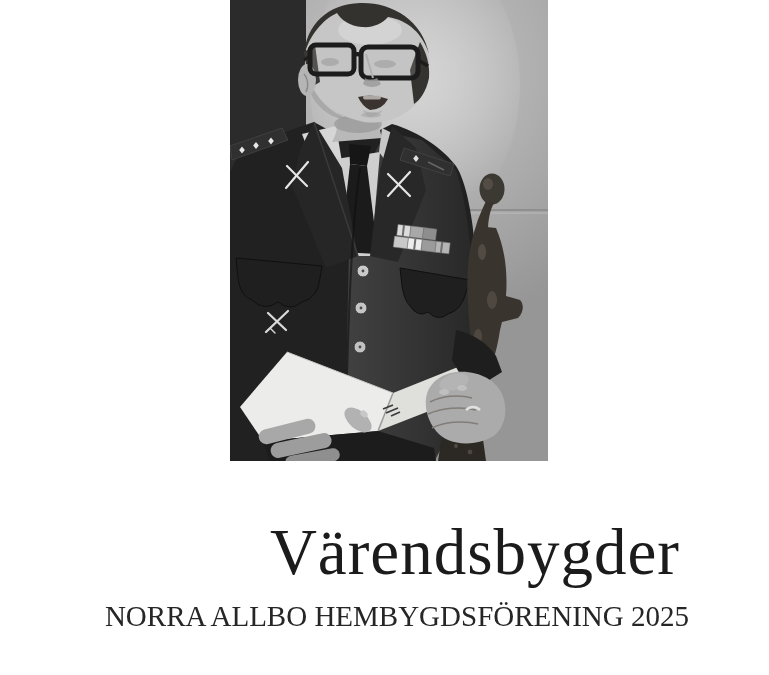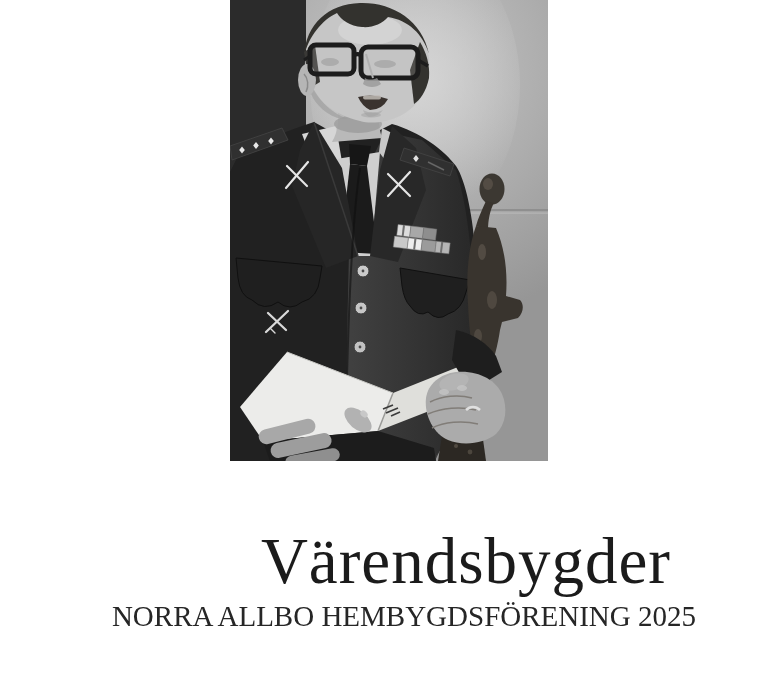--- a/index.html
+++ b/index.html
@@ -11,27 +11,27 @@
     font-family: "Liberation Serif", serif;
   }
   .cover { position: absolute; inset: 0; background: #ffffff; }
   .photo {
     position: absolute; left: 230px; top: 0;
     width: 318px; height: 461px;
   }
   .photo svg { display: block; width: 100%; height: 100%; }
   .title {
     position: absolute; top: 516px; right: 85px;
-    margin: 13px;
+    margin: 4px;
     font-size: 65px; font-weight: 400;
     letter-spacing: 1px; line-height: 1;
     color: #1b1b1b; white-space: nowrap;
   }
   .subtitle {
-    position: absolute; top: 602px; right: 73px;
+    position: absolute; top: 602px; right: 80px;
     font-size: 29px; font-weight: 400;
     letter-spacing: 0; line-height: 1;
     color: #262626; white-space: nowrap;
   }
 </style>
 </head>
 <body>
 
 <div class="cover">
 

